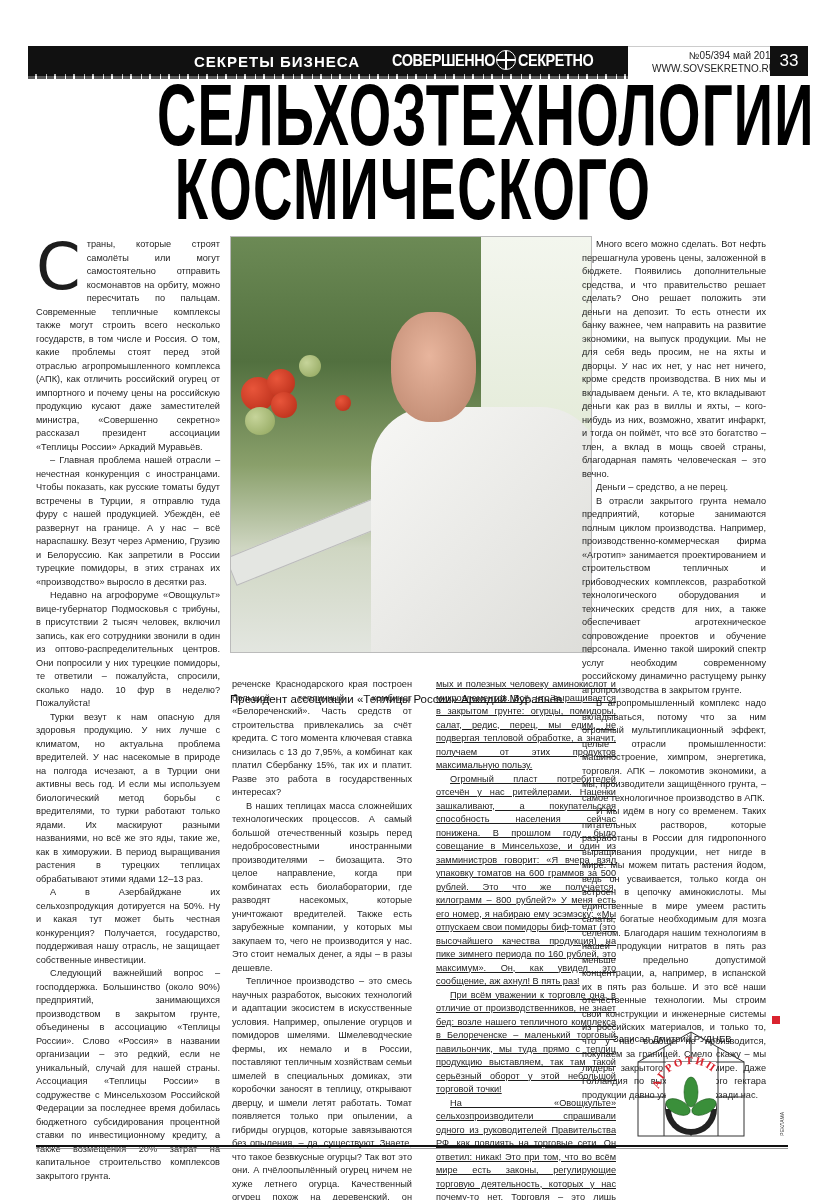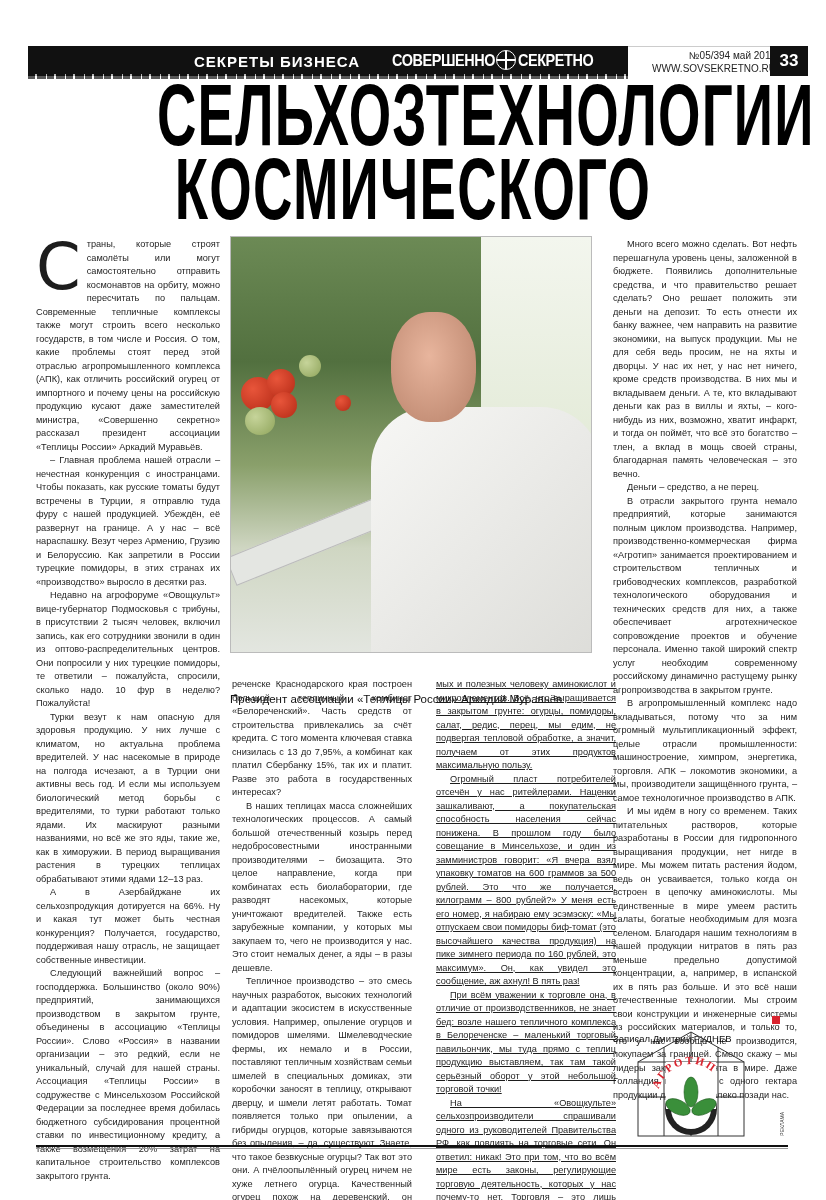--- a/index.html
+++ b/index.html
@@ -10,33 +10,33 @@
   .hdr-section{position:absolute;left:166px;top:7px;color:#fff;font-weight:bold;font-size:15px;letter-spacing:1px;}
   .hdr-logo{position:absolute;left:364px;top:0;width:236px;height:30px;background:#111;color:#fff;font-weight:bold;font-size:17px;line-height:30px;letter-spacing:-0.5px;}
   .hdr-logo .l1{position:absolute;left:0;top:0;transform:scaleX(0.85);transform-origin:left;}
   .hdr-logo .l2{position:absolute;left:126px;top:0;transform:scaleX(0.85);transform-origin:left;}
   .hdr-globe{position:absolute;left:104px;top:4px;width:20px;height:20px;border:1.5px solid #fff;border-radius:50%;box-sizing:border-box;}
   .hdr-globe::before{content:"";position:absolute;left:8px;top:0;width:1.5px;height:18px;background:#fff;}
   .hdr-globe::after{content:"";position:absolute;left:0;top:8px;width:18px;height:1.5px;background:#fff;}
   .hdr-info{position:absolute;left:600px;top:0;width:160px;height:30px;border-top:1px solid #ccc;}
   .hdr-issue{position:absolute;right:12px;top:3px;font-size:10px;color:#222;}
   .hdr-url{position:absolute;right:12px;top:16px;font-size:10px;color:#222;}
-  .hdr-page{position:absolute;left:742px;top:0;width:38px;height:30px;background:#111;color:#fff;font-weight:bold;font-size:17px;text-align:center;line-height:30px;}
+  .hdr-page{position:absolute;left:742px;top:0;width:38px;height:30px;background:#111;color:#fff;font-weight:normal;font-size:17px;text-align:center;line-height:30px;}
   .torn{position:absolute;left:28px;top:74px;width:600px;height:5px;background:repeating-linear-gradient(90deg,#111 0 7px,#fff 7px 9px,#111 9px 18px,#fff 18px 19px);opacity:.7;}
   .headline{position:absolute;left:0;width:826px;text-align:center;font-weight:bold;font-family:"Liberation Sans",sans-serif;color:#000;transform:scaleX(0.62);transform-origin:center;letter-spacing:2px;}
   .h1{top:74px;font-size:88px;line-height:82px;}
   .h2{top:148px;font-size:88px;line-height:82px;}
   .col{position:absolute;font-size:9.2px;line-height:13.5px;text-align:justify;color:#1d1d1d;font-family:"Liberation Sans",sans-serif;}
   .col p{margin:0;text-indent:14px;}
   .col p.first{text-indent:0;}
   .dropcap{float:left;font-size:64px;line-height:54px;font-weight:normal;margin:2px 6px 0 0;font-family:"DejaVu Sans",sans-serif;}
   .c1{left:36px;top:238px;width:184px;height:940px;}
   .c2{left:232px;top:678px;width:180px;height:500px;}
   .c3{left:436px;top:678px;width:180px;height:500px;text-decoration:underline;}
-  .c4{left:613px;top:238px;width:184px;height:790px;}
+  .c4{left:582px;top:238px;width:184px;height:790px;}
   .photo{position:absolute;left:230px;top:236px;width:360px;height:415px;overflow:hidden;border:1px solid #bbb;
     background:linear-gradient(180deg,#6c8a55 0%,#52703f 30%,#8aa06b 55%,#cfd6c2 75%,#e3e6e0 100%);}
   .photo .bg-right{position:absolute;right:0;top:0;width:110px;height:300px;background:linear-gradient(180deg,#f3f6ee,#dde6cf);}
   .photo .coat{position:absolute;left:140px;top:170px;width:230px;height:260px;background:linear-gradient(135deg,#f7f7f5,#dcdcd8);border-radius:60px 60px 0 0;}
   .photo .head{position:absolute;left:160px;top:75px;width:85px;height:110px;background:radial-gradient(ellipse at 45% 40%,#e8b59d,#b8826a);border-radius:45%;}
   .photo .tomato{position:absolute;border-radius:50%;background:radial-gradient(circle at 35% 35%,#e8553a,#b42a16);}
   .photo .greent{position:absolute;border-radius:50%;background:radial-gradient(circle at 35% 35%,#c6d49a,#8fa45b);}
   .photo .pipe{position:absolute;left:0;top:320px;width:200px;height:28px;background:#e4e6e2;transform:rotate(-22deg);transform-origin:left;border:1px solid #bbb;}
   .caption{position:absolute;left:230px;top:657px;font-size:11.5px;font-weight:normal;color:#111;margin-top:36px;}
   .author{position:absolute;left:613px;top:1033px;font-size:9.5px;color:#111;}
@@ -68,21 +68,21 @@
 <div class="torn"></div>
 
 <div class="headline h1">СЕЛЬХОЗТЕХНОЛОГИИ</div>
 <div class="headline h2">КОСМИЧЕСКОГО УРОВНЯ</div>
 
 <div class="col c1">
   <p class="first"><span class="dropcap">С</span><span>траны, которые строят самолёты или могут самостоятельно отправить космонавтов на орбиту, можно пересчитать по пальцам. Современные тепличные комплексы также могут строить всего несколько государств, в том числе и Россия. О том, какие проблемы стоят перед этой отраслью агропромышленного комплекса (АПК), как отличить российский огурец от импортного и почему цены на российскую продукцию кусают даже заместителей министра, «Совершенно секретно» рассказал президент ассоциации «Теплицы России» Аркадий Муравьёв.</span></p>
   <p>– Главная проблема нашей отрасли – нечестная конкуренция с иностранцами. Чтобы показать, как русские томаты будут встречены в Турции, я отправлю туда фуру с нашей продукцией. Убеждён, её развернут на границе. А у нас – всё нараспашку. Везут через Армению, Грузию и Белоруссию. Как запретили в России турецкие помидоры, в этих странах их «производство» выросло в десятки раз.</p>
   <p>Недавно на агрофоруме «Овощкульт» вице-губернатор Подмосковья с трибуны, в присутствии 2 тысяч человек, включил запись, как его сотрудники звонили в один из оптово-распределительных центров. Они попросили у них турецкие помидоры, те ответили – пожалуйста, спросили, сколько надо. 10 фур в неделю? Пожалуйста!</p>
   <p>Турки везут к нам опасную для здоровья продукцию. У них лучше с климатом, но актуальна проблема вредителей. У нас насекомые в природе на полгода исчезают, а в Турции они активны весь год. И если мы используем биологический метод борьбы с вредителями, то турки работают только ядами. Их маскируют разными названиями, но всё же это яды, такие же, как в химоружии. В период выращивания растения в турецких теплицах обрабатывают этими ядами 12–13 раз.</p>
-  <p>А в Азербайджане их сельхозпродукция дотируется на 66%. Ну и какая тут может быть честная конкуренция? Получается, государство, поддерживая нашу отрасль, не защищает собственные инвестиции.</p>
+  <p>А в Азербайджане их сельхозпродукция дотируется на 50%. Ну и какая тут может быть честная конкуренция? Получается, государство, поддерживая нашу отрасль, не защищает собственные инвестиции.</p>
   <p>Следующий важнейший вопрос – господдержка. Большинство (около 90%) предприятий, занимающихся производством в закрытом грунте, объединены в ассоциацию «Теплицы России». Слово «Россия» в названии организации – это редкий, если не уникальный, случай для нашей страны. Ассоциация «Теплицы России» в содружестве с Минсельхозом Российской Федерации за последнее время добилась бюджетного субсидирования процентной ставки по инвестиционному кредиту, а также возмещения 20% затрат на капитальное строительство комплексов закрытого грунта.</p>
 
 </div>
 
 <div class="photo">
   <div class="bg-right"></div>
   <div class="pipe"></div>
   <div class="coat"></div>
   <div class="head"></div>
   <div class="tomato" style="left:10px;top:140px;width:34px;height:34px;"></div>

